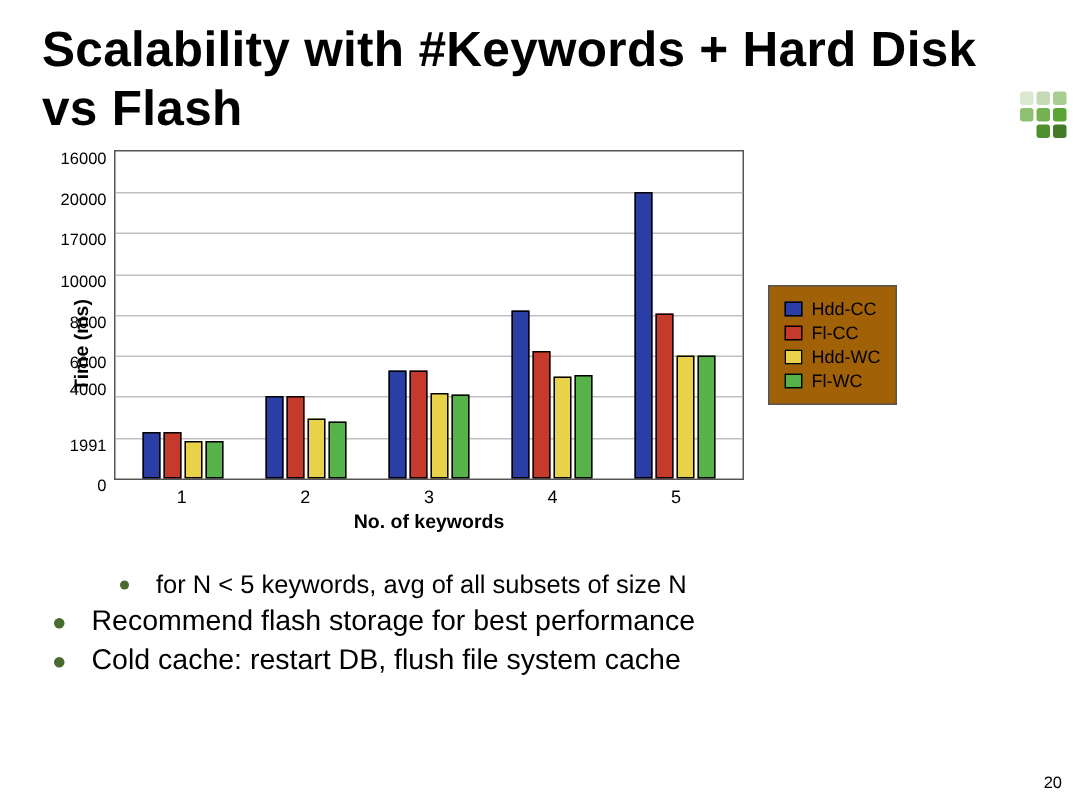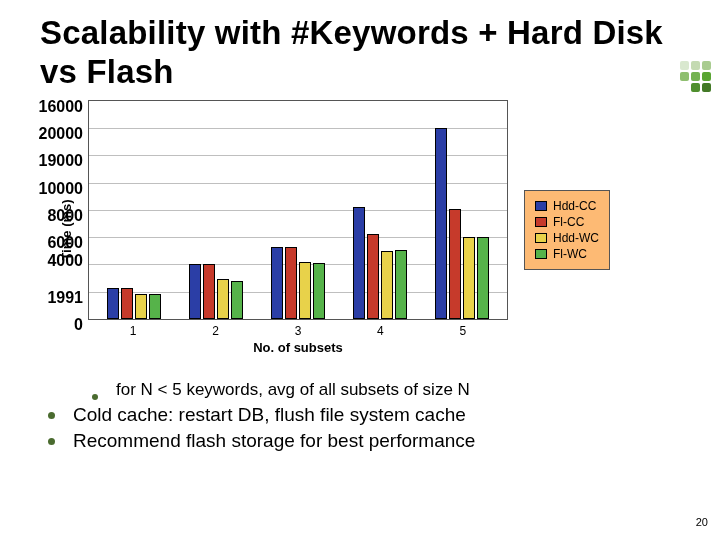--- a/index.html
+++ b/index.html
@@ -10,21 +10,21 @@
     font-family: Arial, Helvetica, sans-serif;
     background: #fff;
     color: #000;
     position: relative;
   }
   .slide {
     position: relative;
     width: 720px;
     height: 540px;
     box-sizing: border-box;
-    padding: 14px 28px 0 40px;
+    padding: 14px 28px 0 28px;
   }
   .title {
     font-size: 33px;
     font-weight: bold;
     line-height: 1.18;
     margin: 0 0 8px 0;
     letter-spacing: 0.2px;
   }
   .deco {
     position: absolute;
@@ -74,24 +74,23 @@
   }
   .grid-line {
     position: absolute;
     left: 0; right: 0;
     border-top: 1px solid #bfbfbf;
   }
   .ytick {
     position: absolute;
     right: 100%;
     margin-right: 6px;
-    font-size: 16px;
+    font-size: 11px;
     line-height: 1;
     transform: translateY(50%);
-    font-weight: bold;
   }
   .bars-row {
     position: absolute;
     bottom: 0;
     left: 0; right: 0;
     height: 100%;
     display: flex;
     justify-content: space-around;
     padding: 0 4px;
     box-sizing: border-box;
@@ -116,21 +115,21 @@
   .xtick { width: 60px; text-align: center; }
   .xlabel {
     text-align: center;
     font-size: 13px;
     font-weight: bold;
     margin-top: 2px;
   }
   .legend {
     margin-left: 16px;
     border: 1px solid #555;
-    background: #fdba74;
+    background: #a16207;
     padding: 6px 10px;
     font-size: 12px;
     align-self: center;
   }
   .legend-item {
     display: flex;
     align-items: center;
     gap: 6px;
     margin: 2px 0;
   }
@@ -143,21 +142,21 @@
     margin: 20px 0 0 8px;
     font-size: 19px;
   }
   .b1 {
     display: flex;
     align-items: flex-start;
     margin: 4px 0;
   }
   .b2 {
     display: flex;
-    align-items: flex-end;
+    align-items: flex-start;
     margin: 4px 0 4px 44px;
     font-size: 17px;
   }
   .dot {
     width: 7px; height: 7px; border-radius: 50%;
     background: #4a6b2f;
     margin: 8px 18px 0 0;
     flex: 0 0 auto;
   }
   .b2 .dot {
@@ -201,21 +200,21 @@
           <div class="ytick" style="bottom: 21.25px;">1991</div>
           <div class="grid-line" style="top: 163.5px;"></div>
           <div class="ytick" style="bottom: 58px;">4000</div>
           <div class="grid-line" style="top: 136.25px;"></div>
           <div class="ytick" style="bottom: 75.75px; margin-top: 41px;">6000</div>
           <div class="grid-line" style="top: 109px;"></div>
           <div class="ytick" style="bottom: 103px; margin-left: 47px;">8000</div>
           <div class="grid-line" style="top: 81.75px;"></div>
           <div class="ytick" style="bottom: 130.25px;">10000</div>
           <div class="grid-line" style="top: 54.5px;"></div>
-          <div class="ytick" style="bottom: 157.5px;">19000</div>
+          <div class="ytick" style="bottom: 157.5px;">17000</div>
           <div class="grid-line" style="top: 27.25px;"></div>
           <div class="ytick" style="bottom: 184.75px;">20000</div>
           <div class="ytick" style="bottom: 212px;">16000</div>
           <div class="bars-row">
             <div class="group">
               <div class="bar" style="background: rgb(43, 62, 166); height: 31.3375px;"></div>
               <div class="bar" style="background: rgb(198, 58, 43); height: 31.3375px;"></div>
               <div class="bar" style="background: rgb(232, 210, 74); height: 24.525px;"></div>
               <div class="bar" style="background: rgb(86, 179, 74); height: 24.525px;"></div>
             </div>
@@ -245,21 +244,21 @@
             </div>
           </div>
         </div>
       <div class="xtick-row" id="xticks">
           <div class="xtick">1</div>
           <div class="xtick">2</div>
           <div class="xtick">3</div>
           <div class="xtick">4</div>
           <div class="xtick">5</div>
         </div>
-      <div class="xlabel">No. of subsets</div>
+      <div class="xlabel">No. of keywords</div>
     </div>
     <div class="legend" id="legend">
         <div class="legend-item">
           <span class="sw" style="background: rgb(43, 62, 166);"></span>
           <span>Hdd-CC</span>
         </div>
         <div class="legend-item">
           <span class="sw" style="background: rgb(198, 58, 43);"></span>
           <span>Fl-CC</span>
         </div>
@@ -274,23 +273,23 @@
       </div>
   </div>
 
   <div class="bullets">
     <div class="b2">
       <span class="dot"></span>
       <span>for N &lt; 5 keywords, avg of all subsets of size N</span>
     </div>
     <div class="b1">
       <span class="dot"></span>
-      <span>Cold cache: restart DB, flush file system cache</span>
+      <span>Recommend flash storage for best performance</span>
     </div>
     <div class="b1">
       <span class="dot"></span>
-      <span>Recommend flash storage for best performance</span>
+      <span>Cold cache: restart DB, flush file system cache</span>
     </div>
   </div>
 
   <div class="pagenum">20</div>
 
 </div>
 
 </body></html>

